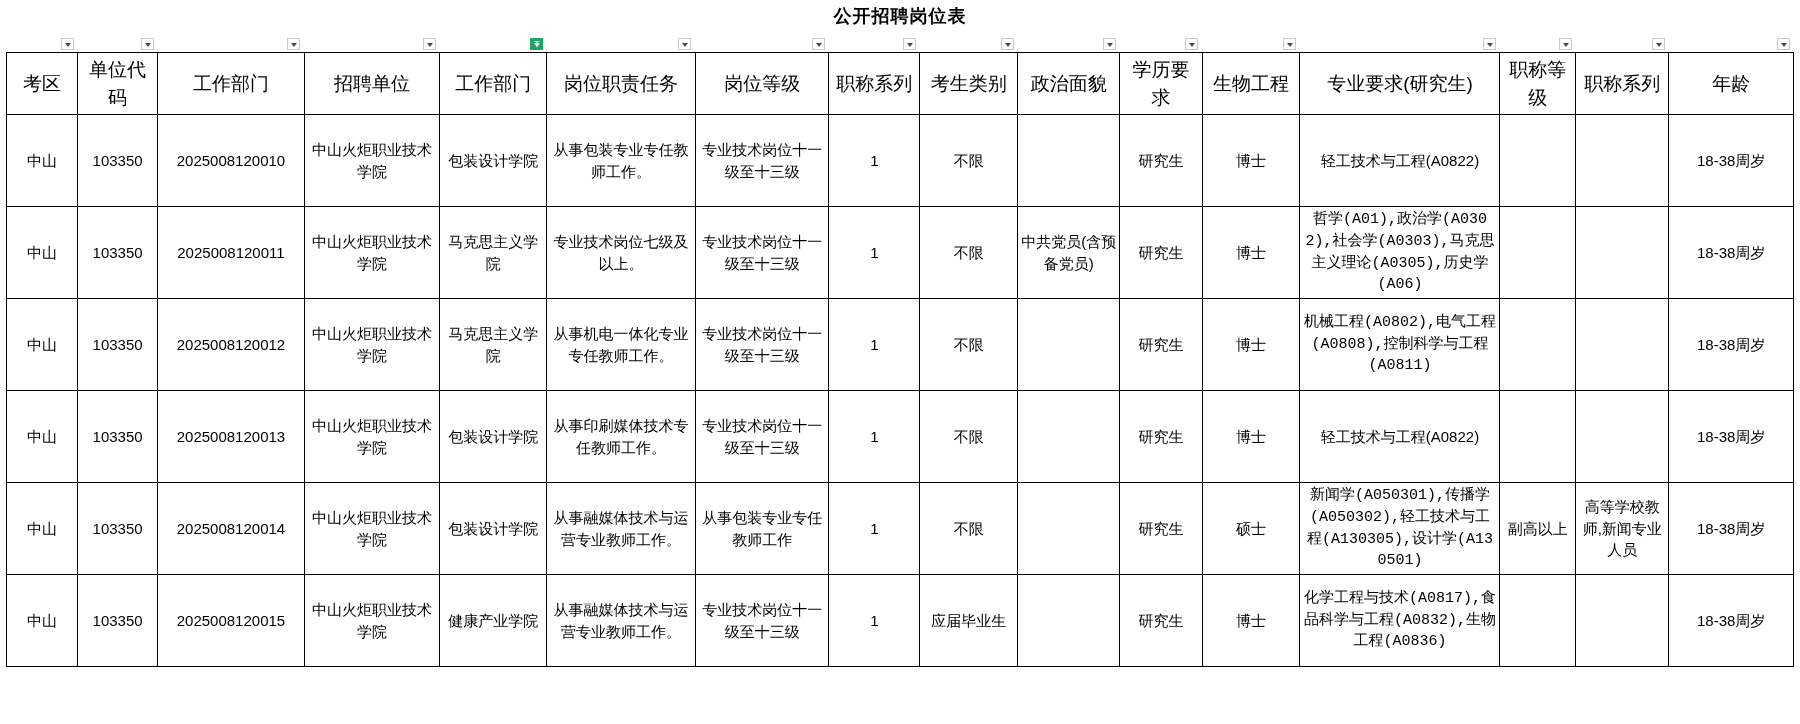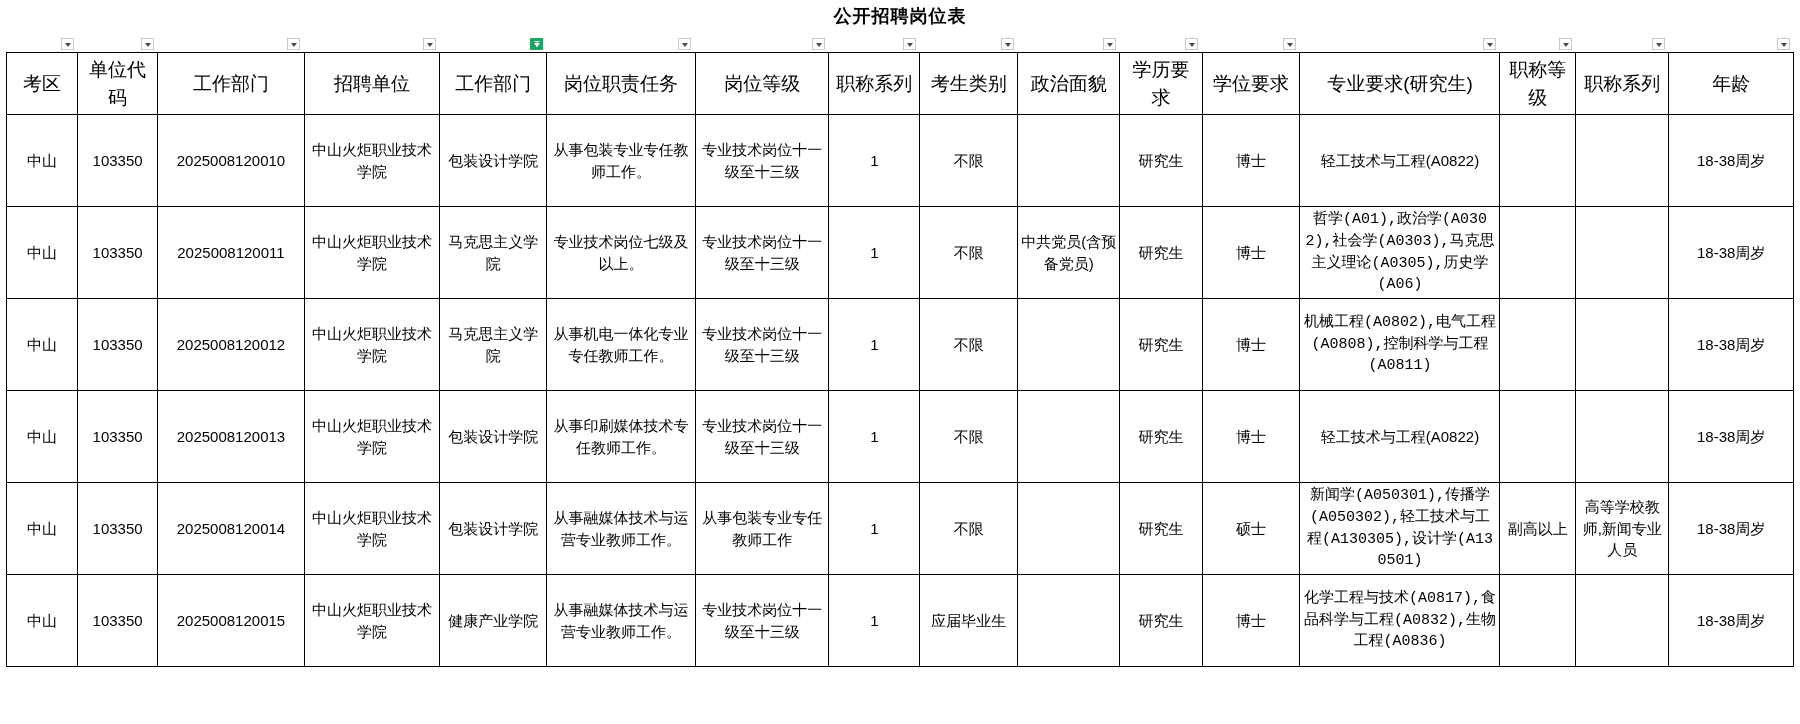--- a/index.html
+++ b/index.html
@@ -180,21 +180,21 @@
           <th>单位代码</th>
           <th>工作部门</th>
           <th>招聘单位</th>
           <th>工作部门</th>
           <th>岗位职责任务</th>
           <th>岗位等级</th>
           <th>职称系列</th>
           <th>考生类别</th>
           <th>政治面貌</th>
           <th>学历要求</th>
-          <th>学位要求</th>
+          <th>生物工程</th>
           <th>专业要求(研究生)</th>
           <th>职称等级</th>
           <th>职称系列</th>
           <th>年龄</th>
         </tr>
     </thead>
     <tbody>
         <tr>
           <td>中山</td>
           <td>103350</td>

